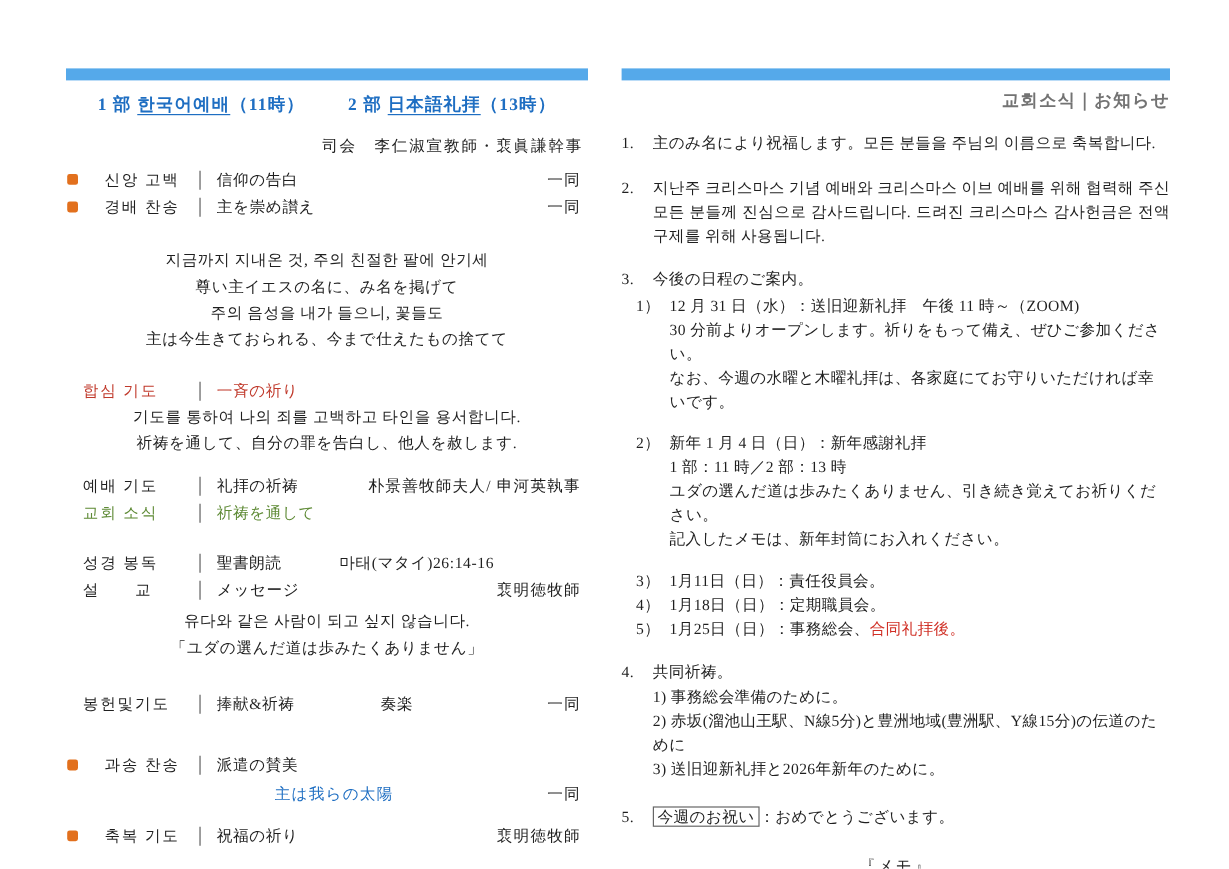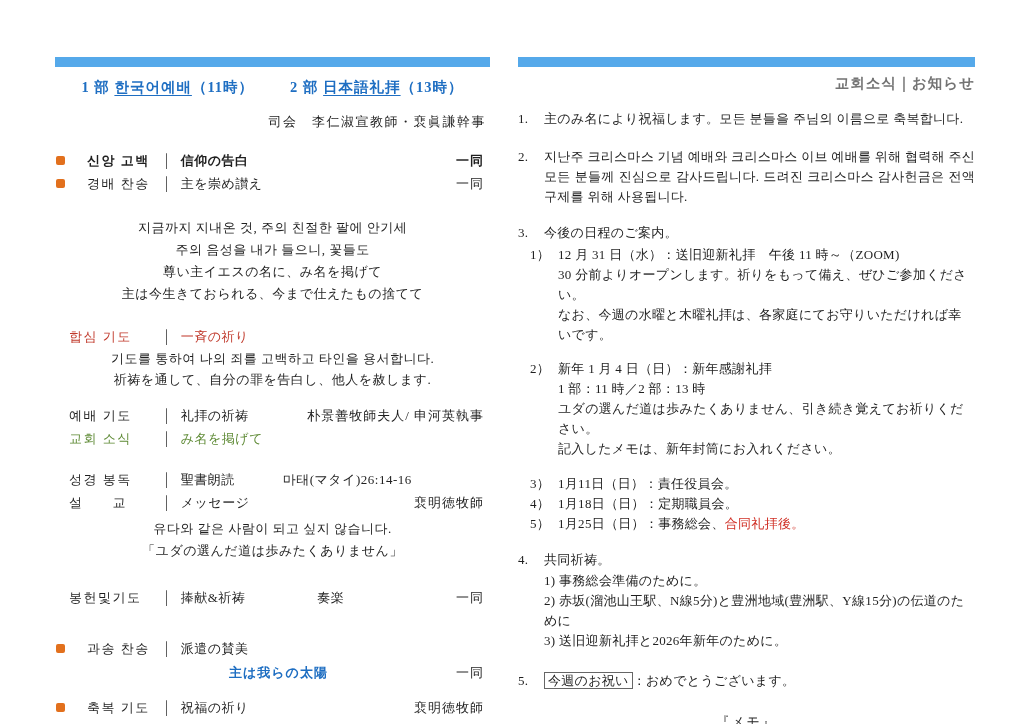--- a/index.html
+++ b/index.html
@@ -33,21 +33,21 @@
   .prow .rgt{margin-left:auto;letter-spacing:1px;white-space:nowrap;}
   .red-label{color:#c0392b;}
   .green-label{color:#5e8a35;}
 
   .poem{margin-top:22px;text-align:center;line-height:22px;letter-spacing:0.5px;}
   .cnote{text-align:center;line-height:21px;letter-spacing:0.5px;font-family:Liberation Serif, serif;}
   .csermon{text-align:center;line-height:22px;letter-spacing:0.5px;}
 
   .songrow{position:relative;margin-top:2px;padding-right:6px;height:22px;line-height:22px;}
   .songrow .song{position:absolute;left:50%;transform:translateX(-44%);
-        color:#1e6ec2;font-weight:bold;letter-spacing:1px;}
+        color:#1e6ec2;font-weight:normal;letter-spacing:1px;}
   .songrow .rgt{float:right;letter-spacing:1px;}
 
   
   .r-header{margin-top:7px;text-align:right;color:#737373;font-weight:bold;
             font-size:14.5px;letter-spacing:1px;}
   .item{display:flex;line-height:20px;letter-spacing:0.3px;}
   .item .num{width:26px;flex:none;}
   .item .txt{flex:1;}
   .just{text-align:justify;}
   .sub{display:flex;padding-left:12px;line-height:20px;letter-spacing:0.3px;}
@@ -64,60 +64,60 @@
 <div class="col" id="left-col">
   <div class="topbar"></div>
 
   <div class="l-title">
     <span class="seg"><span>1 部 </span><span class="uname">한국어예배</span><span>（11時）</span></span>
     <span class="seg"><span>2 部 </span><span class="uname">日本語礼拝</span><span>（13時）</span></span>
   </div>
 
   <div class="l-mc">司会　李仁淑宣教師・裵眞謙幹事</div>
 
-  <div class="prow" style="margin-top:18px;font-weight:bold;">
+  <div class="prow" style="margin-top:7px;">
     <span class="bullet"></span>
     <span class="ko">신앙 고백</span>
     <span class="sep">│</span>
     <span>信仰の告白</span>
     <span class="rgt">一同</span>
   </div>
   <div class="prow">
     <span class="bullet"></span>
     <span class="ko">경배 찬송</span>
     <span class="sep">│</span>
     <span>主を崇め讃え</span>
     <span class="rgt">一同</span>
   </div>
 
   <div class="poem">
     <div>지금까지 지내온 것, 주의 친절한 팔에 안기세</div>
+    <div>尊い主イエスの名に、み名を掲げて</div>
     <div>주의 음성을 내가 들으니, 꽃들도</div>
-    <div>尊い主イエスの名に、み名を掲げて</div>
     <div>主は今生きておられる、今まで仕えたもの捨てて</div>
   </div>
 
   <div class="prow nb red-label" style="margin-top:20px;">
     <span class="ko">합심 기도</span>
     <span class="sep red-label">│</span>
     <span>一斉の祈り</span>
   </div>
   <div class="cnote">기도를 통하여 나의 죄를 고백하고 타인을 용서합니다.</div>
   <div class="cnote">祈祷を通して、自分の罪を告白し、他人を赦します.</div>
 
   <div class="prow nb" style="margin-top:14px;">
     <span class="ko">예배 기도</span>
     <span class="sep">│</span>
     <span>礼拝の祈祷</span>
     <span class="rgt">朴景善牧師夫人/ 申河英執事</span>
   </div>
   <div class="prow nb green-label">
     <span class="ko">교회 소식</span>
     <span class="sep green-label">│</span>
-    <span>み名を掲げて</span>
+    <span>祈祷を通して</span>
   </div>
 
   <div class="prow nb" style="margin-top:18px;">
     <span class="ko">성경 봉독</span>
     <span class="sep">│</span>
     <span>聖書朗読</span>
     <span class="mid">마태(マタイ)26:14-16</span>
   </div>
   <div class="prow nb">
     <span class="ko">설　　교</span>

